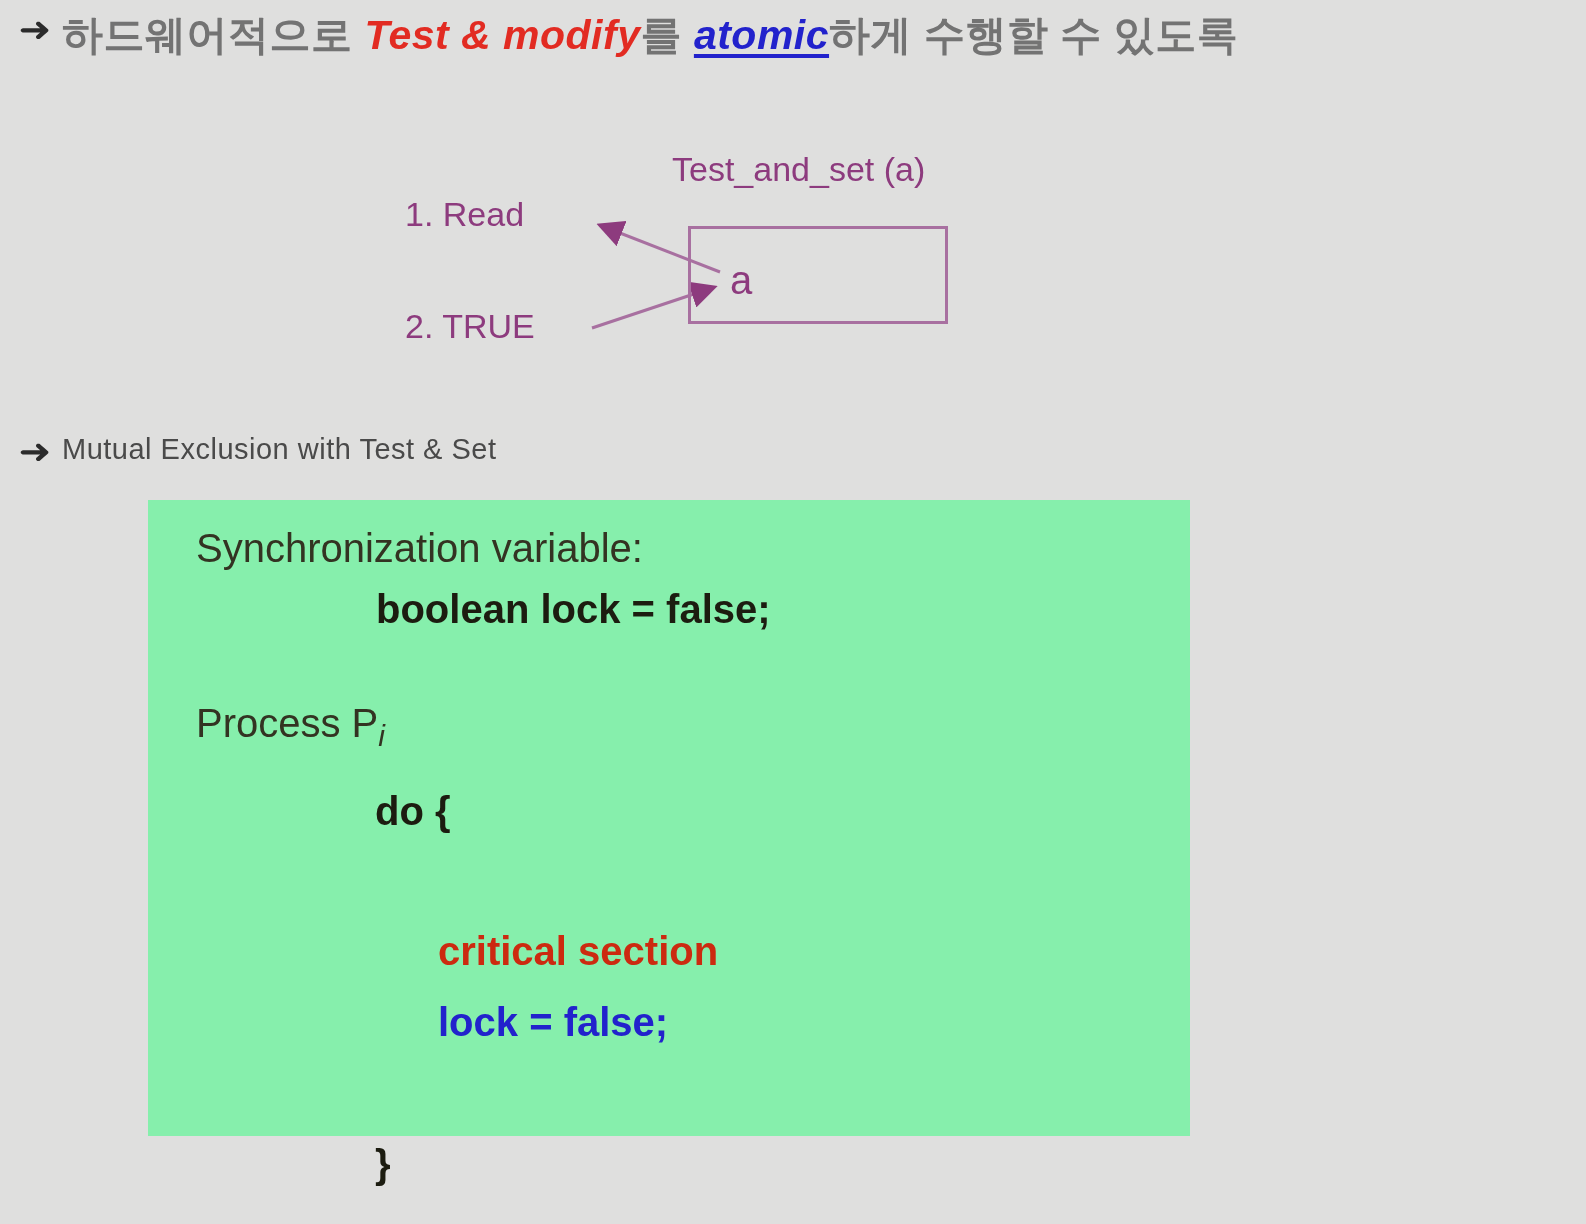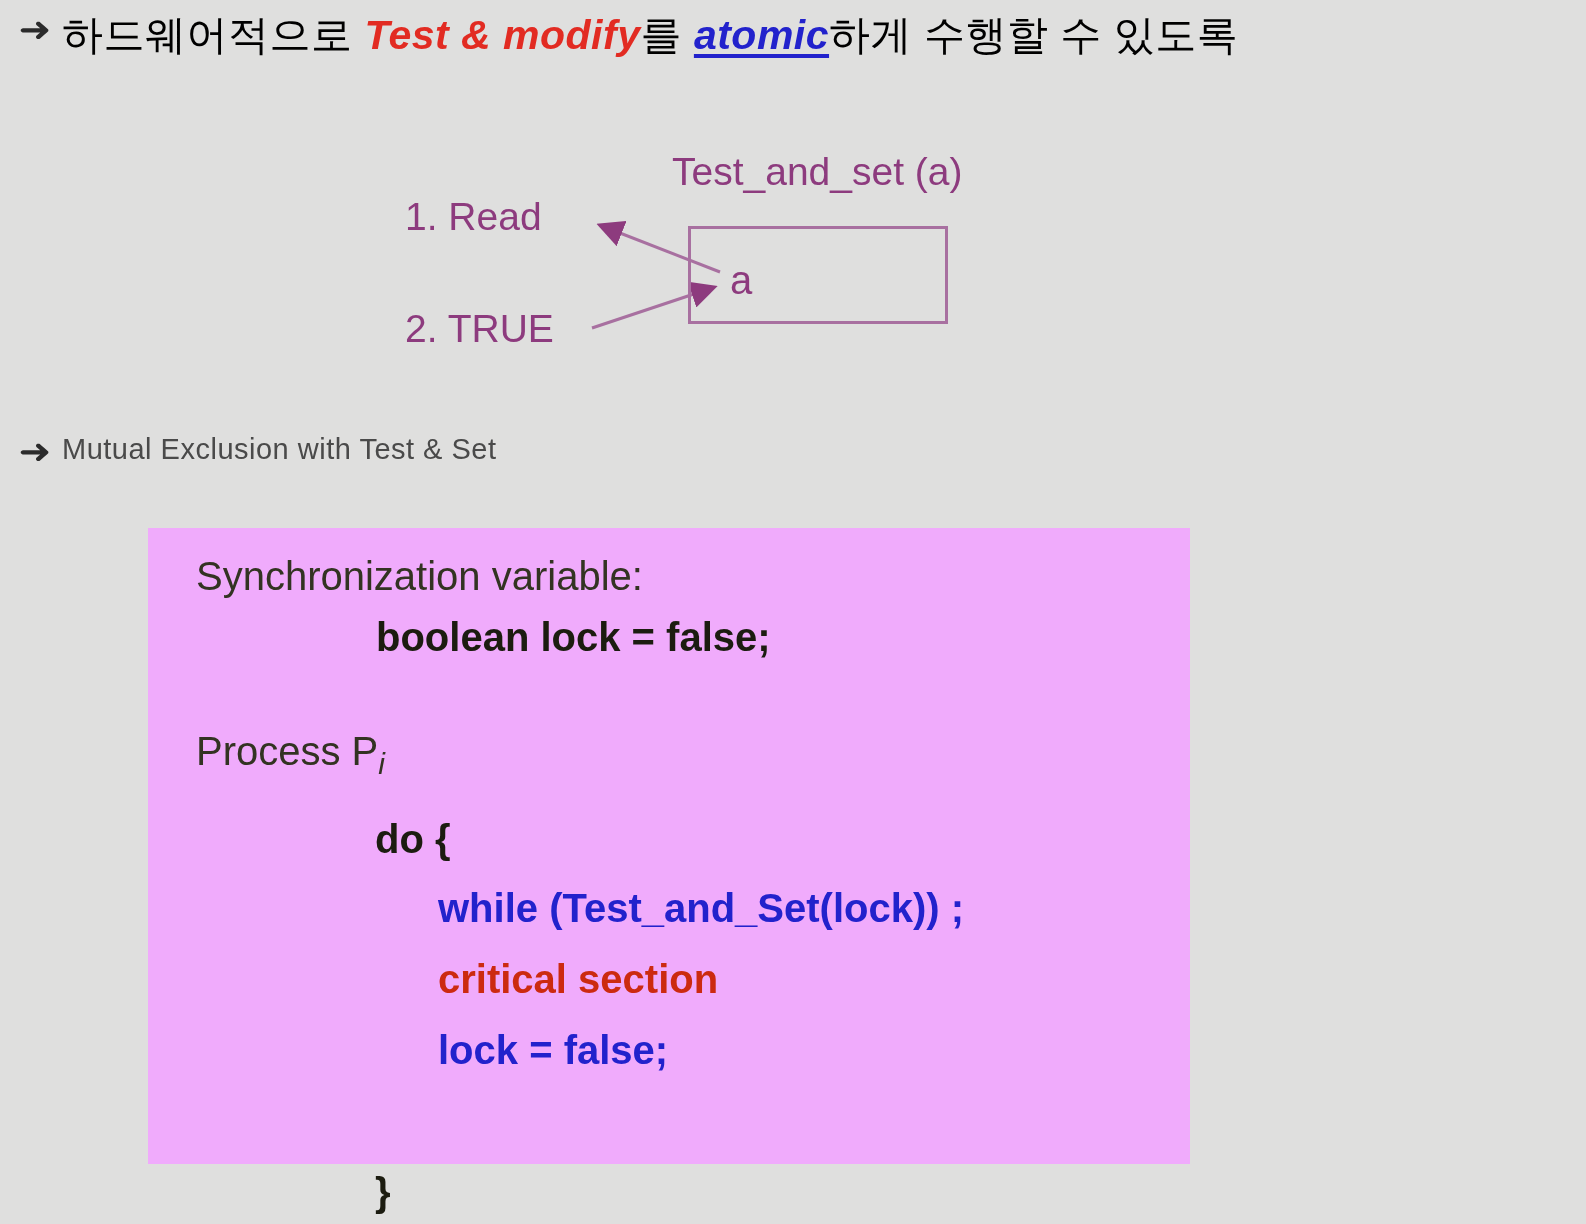--- a/index.html
+++ b/index.html
@@ -38,21 +38,21 @@
     white-space: pre-wrap;
   }
 
   
   #bullet-one {
     top: 8px;
     left: 8px;
     width: 1500px;
   }
   #bullet-one .bullet-text { font-size: 41px; }
-  .kr { color: #000000; }
+  .kr { color: #737373; font-weight: bold; }
   .em-red {
     color: #e22b22;
     font-weight: bold;
     font-style: italic;
   }
   .em-blue {
     color: #2222cc;
     font-weight: bold;
     font-style: italic;
     text-decoration: underline;
@@ -73,21 +73,21 @@
   #diagram {
     position: absolute;
     left: 0;
     top: 140px;
     width: 1586px;
     height: 240px;
   }
   .dia-label {
     position: absolute;
     color: #8d3b7e;
-    font-size: 39px;
+    font-size: 34px;
     white-space: nowrap;
   }
   #dia-title { left: 672px; top: 10px; }
   #dia-step-1 { left: 405px; top: 55px; }
   #dia-step-2 { left: 405px; top: 167px; }
   #dia-var-a  { left: 730px; top: 118px; font-size: 40px; }
   #dia-box {
     position: absolute;
     left: 688px;
     top: 86px;
@@ -106,24 +106,23 @@
     overflow: visible;
   }
 
   
   #code-panel {
     position: absolute;
     left: 148px;
     top: 500px;
     width: 1042px;
     height: 636px;
-    background: #f0abfc;
+    background: #86efac;
     padding: 0;
     box-sizing: border-box;
-    margin-top: 28px;
   }
   .code-line {
     position: absolute;
     white-space: pre;
     font-family: "Liberation Sans", sans-serif;
     font-size: 40px;
     color: #333322;
     line-height: 1;
   }
   .code-line.bold   { font-weight: bold; color: #1c1c10; }
@@ -171,18 +170,17 @@
 </div>
 
 <div id="code-panel">
 
   <div class="code-line" style="left:48px;  top:28px;">Synchronization variable:</div>
   <div class="code-line bold" style="left:228px; top:89px;">boolean lock = false;</div>
 
   <div class="code-line" style="left:48px; top:203px;"><span>Process P</span><span class="sub-i">i</span></div>
 
   <div class="code-line bold" style="left:227px; top:291px;">do {</div>
-  <div class="code-line blue" style="left:290px; top:360px;">while (Test_and_Set(lock)) ;</div>
   <div class="code-line red" style="left:290px; top:431px;">critical section</div>
   <div class="code-line blue" style="left:290px; top:502px;">lock = false;</div>
   <div class="code-line bold" style="left:227px; top:644px;">}</div>
 
 </div>
 
 </body></html>

